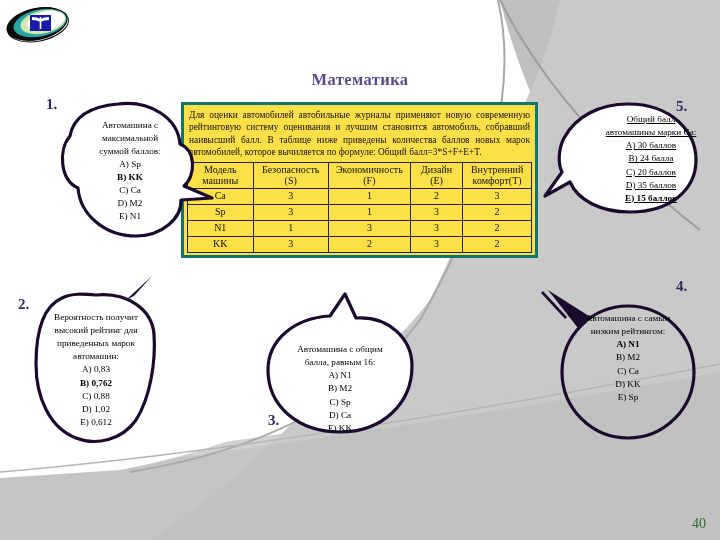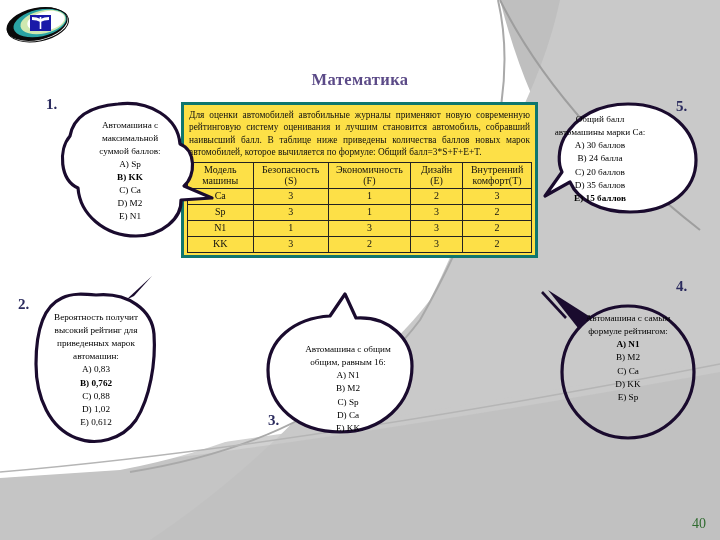--- a/index.html
+++ b/index.html
@@ -275,43 +275,43 @@
     <div class="q-line q-stem">приведенных марок</div>
     <div class="q-line q-stem">автомашин:</div>
     <div class="q-line opt">A) 0,83</div>
     <div class="q-line opt correct">B) 0,762</div>
     <div class="q-line opt">C) 0,88</div>
     <div class="q-line opt">D) 1,02</div>
     <div class="q-line opt">E) 0,612</div>
   </div>
 
   <div class="qnum" style="left:268px; top:412px;">3.</div>
-  <div class="bubble" style="left:288px; top:346px; width:120px; height:86px;">
+  <div class="bubble" style="left:280px; top:346px; width:120px; height:86px;">
     <div class="q-line q-stem">Автомашина с общим</div>
-    <div class="q-line q-stem">общим, равным 16:</div>
+    <div class="q-line q-stem">балла, равным 16:</div>
     <div class="q-line opt">A) N1</div>
     <div class="q-line opt">B) M2</div>
     <div class="q-line opt">C) Sp</div>
     <div class="q-line opt">D) Ca</div>
     <div class="q-line opt">E) KK</div>
   </div>
 
   <div class="qnum" style="left:676px; top:278px;">4.</div>
   <div class="bubble" style="left:566px; top:306px; width:124px; height:104px;">
     <div class="q-line q-stem">Автомашина с самым</div>
-    <div class="q-line q-stem">формуле рейтингом:</div>
+    <div class="q-line q-stem">низким рейтингом:</div>
     <div class="q-line opt correct">A) N1</div>
     <div class="q-line opt">B) M2</div>
     <div class="q-line opt">C) Ca</div>
     <div class="q-line opt">D) KK</div>
     <div class="q-line opt">E) Sp</div>
   </div>
 
   <div class="qnum" style="left:676px; top:98px;">5.</div>
-  <div class="bubble" style="left:537px; top:110px; width:126px; height:98px;">
+  <div class="bubble" style="left:588px; top:110px; width:126px; height:98px;text-decoration:underline;">
     <div class="q-line q-stem">Общий балл</div>
     <div class="q-line q-stem">автомашины марки Ca:</div>
     <div class="q-line opt">A) 30 баллов</div>
     <div class="q-line opt">B) 24 балла</div>
     <div class="q-line opt">C) 20 баллов</div>
     <div class="q-line opt">D) 35 баллов</div>
     <div class="q-line opt correct">E) 15 баллов</div>
   </div>
 
   <div class="pagenum">40</div>

